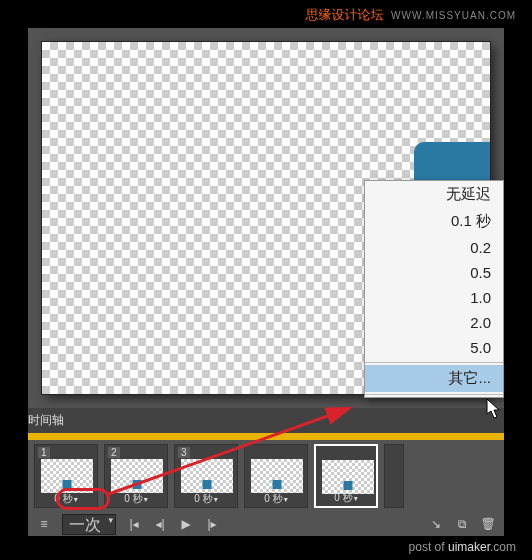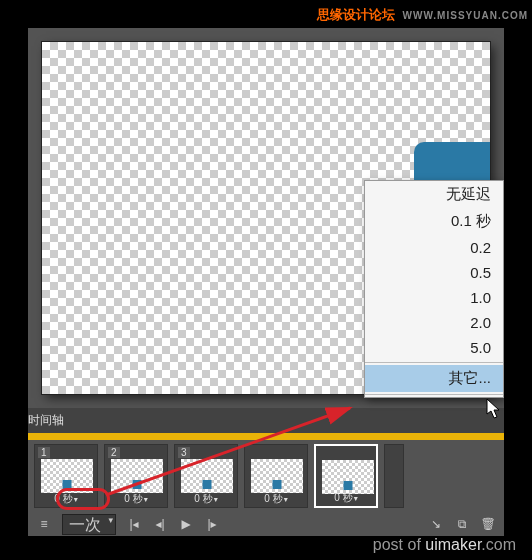--- a/index.html
+++ b/index.html
@@ -1,19 +1,19 @@
 <!DOCTYPE html>
 <html><head>
 <meta charset="utf-8">
 <style>
 *{margin:0;padding:0;box-sizing:border-box;font-family:"Microsoft YaHei",Arial,sans-serif}
 body{width:532px;height:560px;background:#000;position:relative;overflow:hidden}
-.watermark-top{position:absolute;top:6px;right:4px;color:#ff6600;font-size:13px;font-weight:bold;z-index:100}
+.watermark-top{position:absolute;top:6px;right:16px;color:#ff6600;font-size:13px;font-weight:normal;z-index:100}
 .watermark-top .grey{color:#888;font-size:10px;margin-left:4px;letter-spacing:1px}
-.watermark-bottom{position:absolute;bottom:6px;right:16px;color:#999;font-size:16px;z-index:100}
+.watermark-bottom{position:absolute;bottom:6px;right:16px;color:#999;font-size:12px;z-index:100}
 .watermark-bottom .white{color:#ddd}
 .app-window{position:absolute;left:28px;top:28px;width:476px;height:500px;background:#535353}
 .canvas{position:absolute;left:14px;top:14px;width:448px;height:352px;background:#fff;background-image:repeating-conic-gradient(#ccc 0% 25%,#fff 0% 50%);background-size:16px 16px;box-shadow:0 0 0 1px #222,4px 4px 10px rgba(0,0,0,.6)}
 .blue-tab{position:absolute;right:0;top:100px;width:76px;height:52px;background:#2a79a5;border-radius:10px 0 0 0}
 .timeline-panel{position:absolute;left:0;bottom:0;width:100%;height:120px;background:#535353}
 .timeline-header{height:32px;background:#424242;border-bottom:7px solid #eab308;display:flex;align-items:center;padding-left:0;color:#ddd;font-size:12px}
 .frames-row{height:72px;display:flex;align-items:center;padding:4px 6px;gap:6px;background:#535353}
 .frame{width:64px;height:64px;background:#414141;border:1px solid #333;position:relative}
 .frame.selected{border:2px solid #fff}
 .frame-num{position:absolute;top:2px;left:3px;background:#5a5a5a;color:#ddd;font-size:10px;padding:0 3px}

